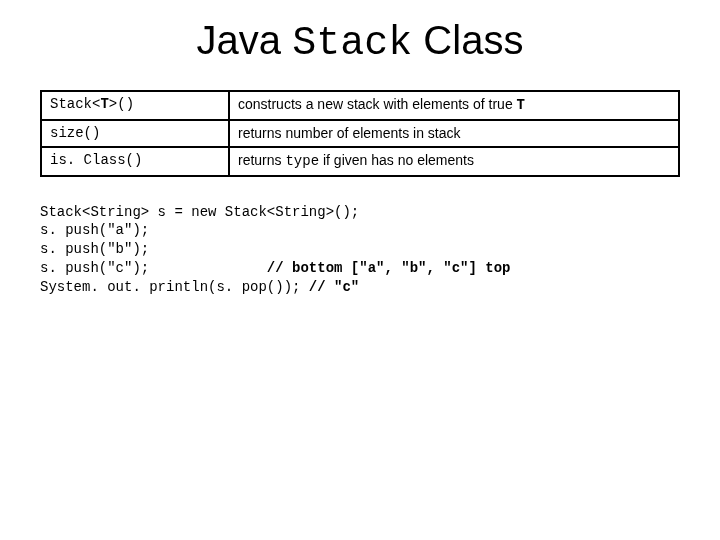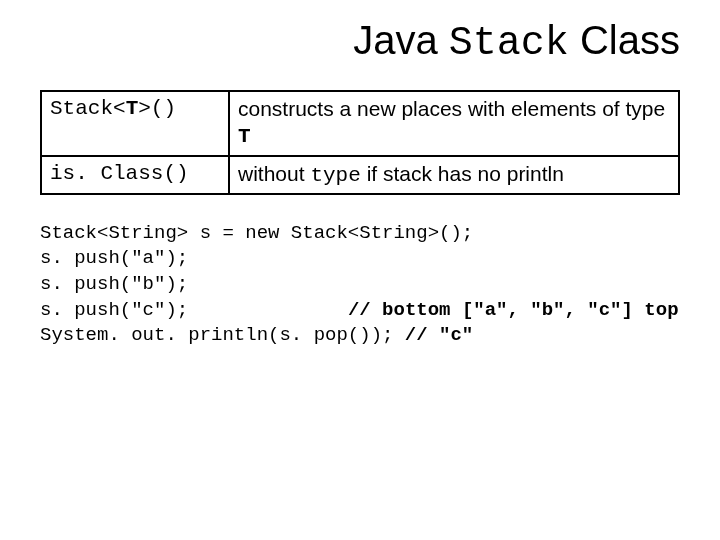--- a/index.html
+++ b/index.html
@@ -11,75 +11,79 @@
     font-family: Arial, Helvetica, sans-serif;
     color: #000;
   }
   .slide {
     box-sizing: border-box;
     width: 720px;
     height: 540px;
     padding: 10px 40px 20px 40px;
   }
   .title {
-    text-align: right;
+    text-align: center;
     font-size: 40px;
     margin: 8px 0 24px 0;
     font-weight: 400;
   }
   .title .mono {
     font-family: "Courier New", Courier, monospace;
   }
   table.api {
     border-collapse: collapse;
     width: 100%;
-    font-size: 21px;
+    font-size: 14px;
   }
   table.api td {
     border: 2px solid #000;
     padding: 4px 8px;
     vertical-align: top;
     line-height: 1.25;
   }
   table.api td.method {
     font-family: "Courier New", Courier, monospace;
     white-space: nowrap;
     width: 170px;
   }
   .mono-inline {
     font-family: "Courier New", Courier, monospace;
   }
   .b { font-weight: bold; }
   .codeblock {
     font-family: "Courier New", Courier, monospace;
-    font-size: 19px;
+    font-size: 14px;
     line-height: 1.35;
     margin-top: 26px;
     white-space: pre;
   }
   .codeblock .cb { font-weight: bold; }
 </style>
 </head>
 <body>
 
 <div class="slide">
 
   <h1 class="title">
     <span>Java </span><span class="mono">Stack</span><span> Class</span>
   </h1>
 
   <table class="api">
     <tbody>
       <tr>
         <td class="method"><span>Stack&lt;</span><span class="b">T</span><span>&gt;()</span></td>
-        <td><span>constructs a new places with elements of type </span><span class="mono-inline b">T</span></td>
+        <td><span>constructs a new stack with elements of true </span><span class="mono-inline b">T</span></td>
+      </tr>
+      <tr>
+        <td class="method"><span>size()</span></td>
+        <td><span>returns number of elements in stack</span></td>
       </tr>
       <tr>
         <td class="method"><span>is. Class()</span></td>
-        <td><span>without </span><span class="mono-inline">type</span><span> if stack has no println</span></td>
+        <td><span>returns </span><span class="mono-inline">type</span><span> if given has no elements</span></td>
       </tr>
     </tbody>
   </table>
 
   <div class="codeblock"><span>Stack&lt;String&gt; s = new Stack&lt;String&gt;();</span>
 <span>s. push("a");</span>
 <span>s. push("b");</span>
 <span>s. push("c");</span><span>              </span><span class="cb">// bottom ["a", "b", "c"] top</span>
 <span>System. out. println(s. pop()); </span><span class="cb">// "c"</span></div>
 

